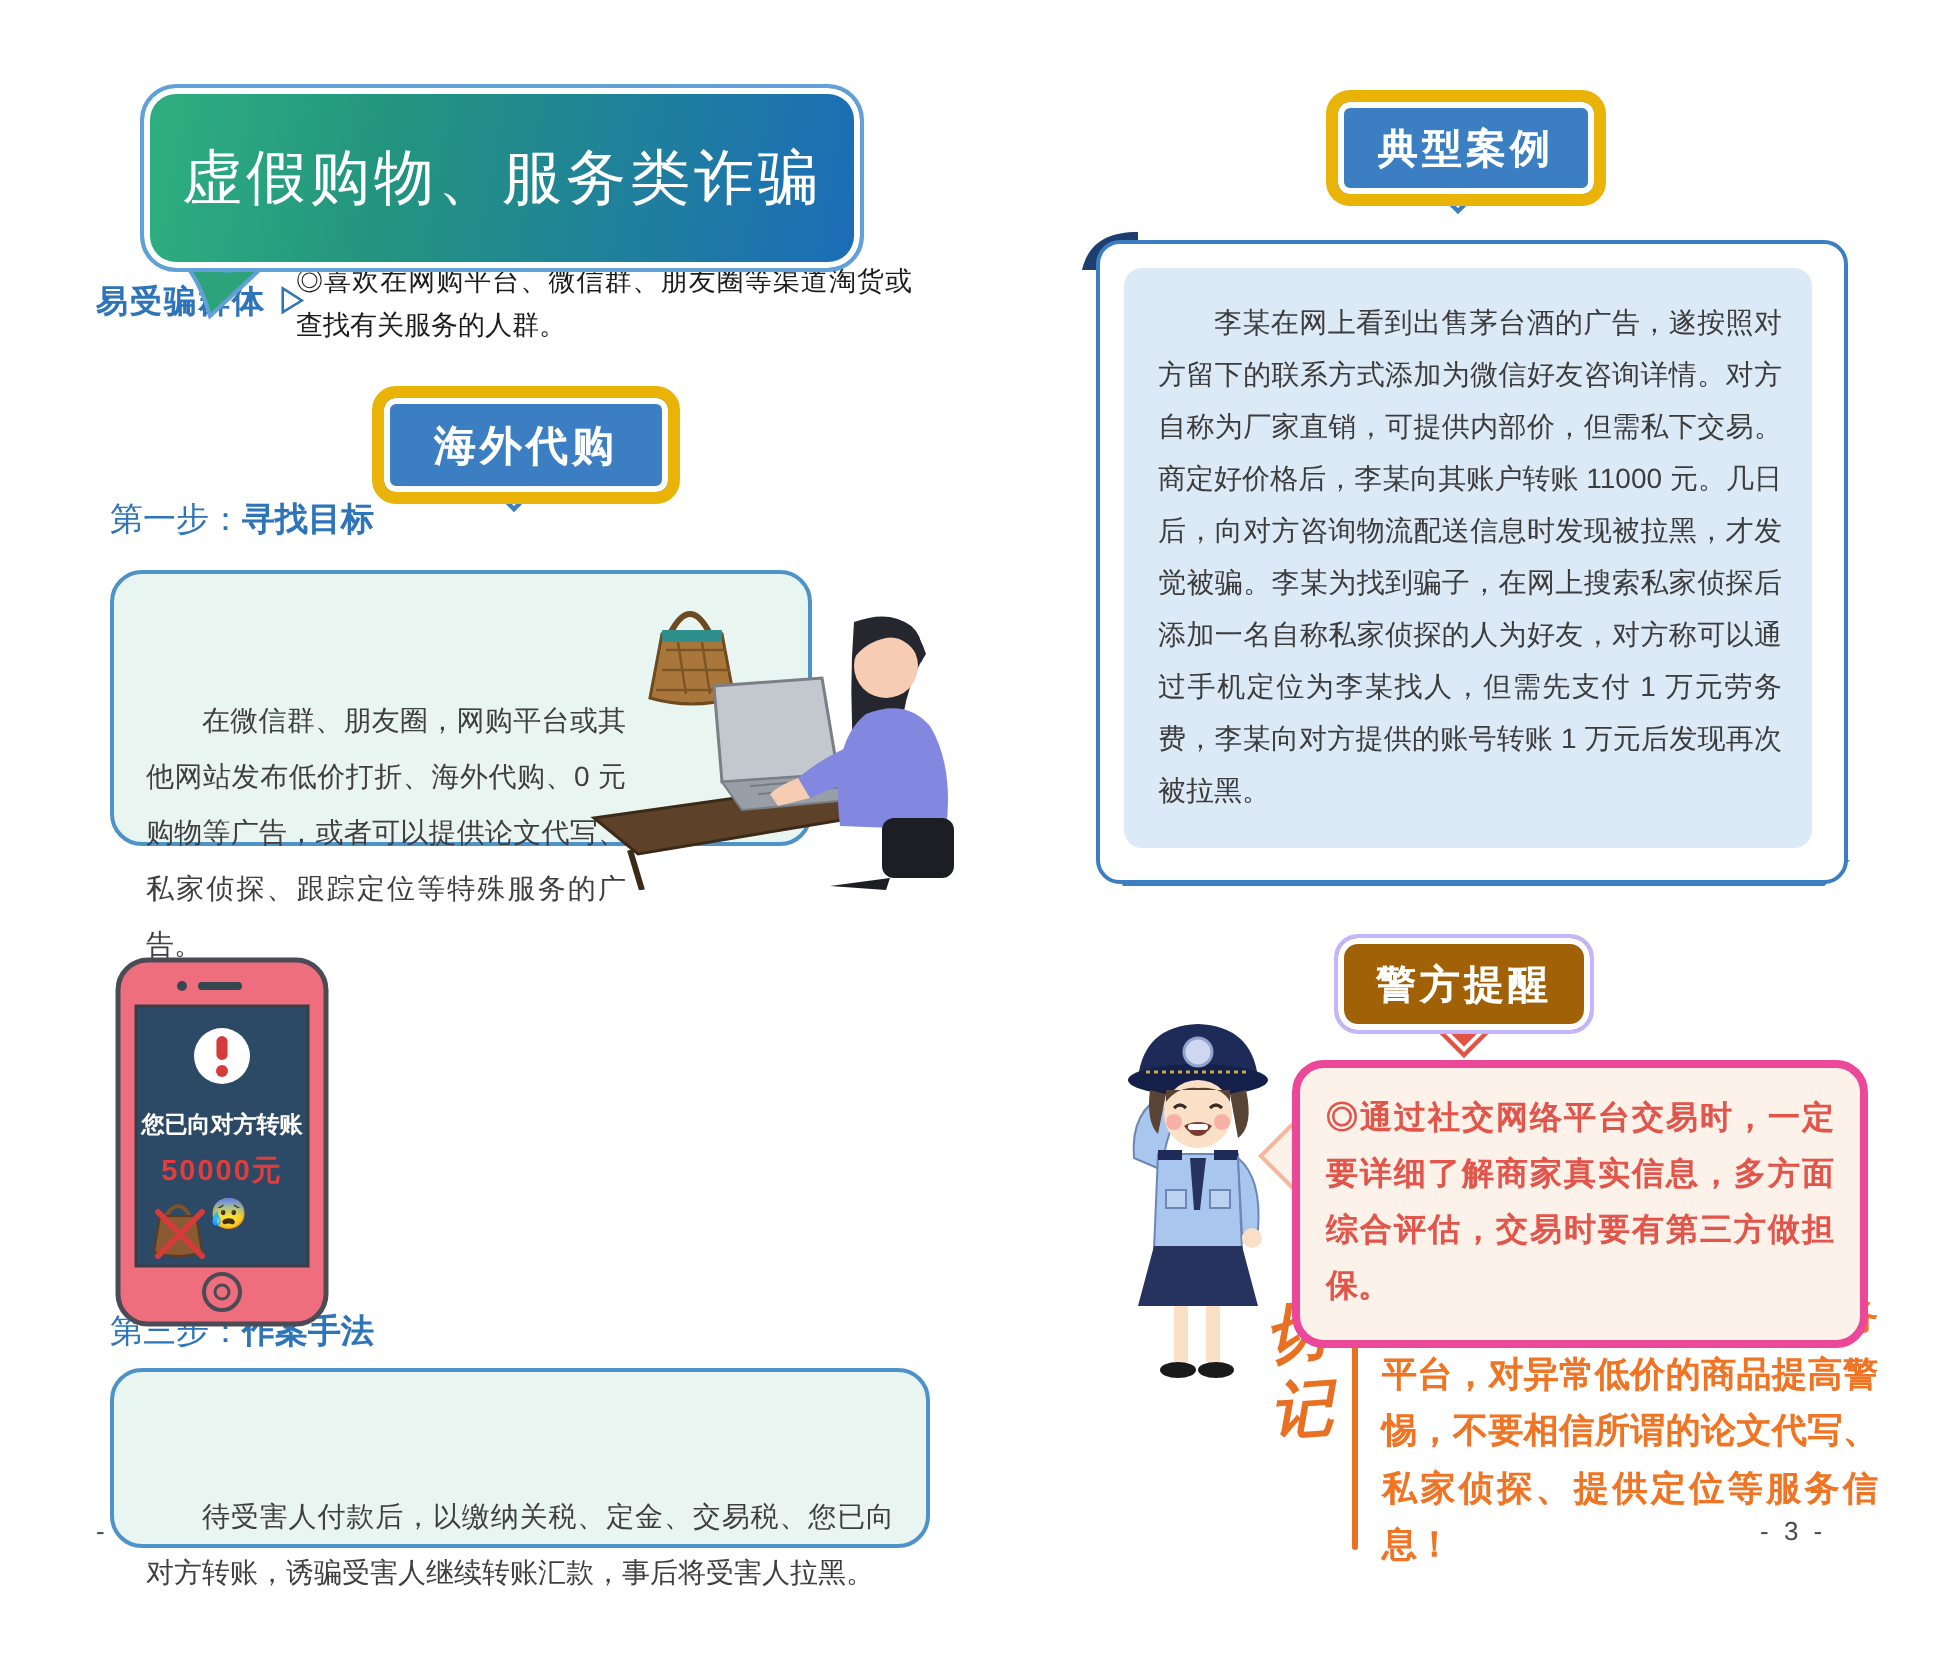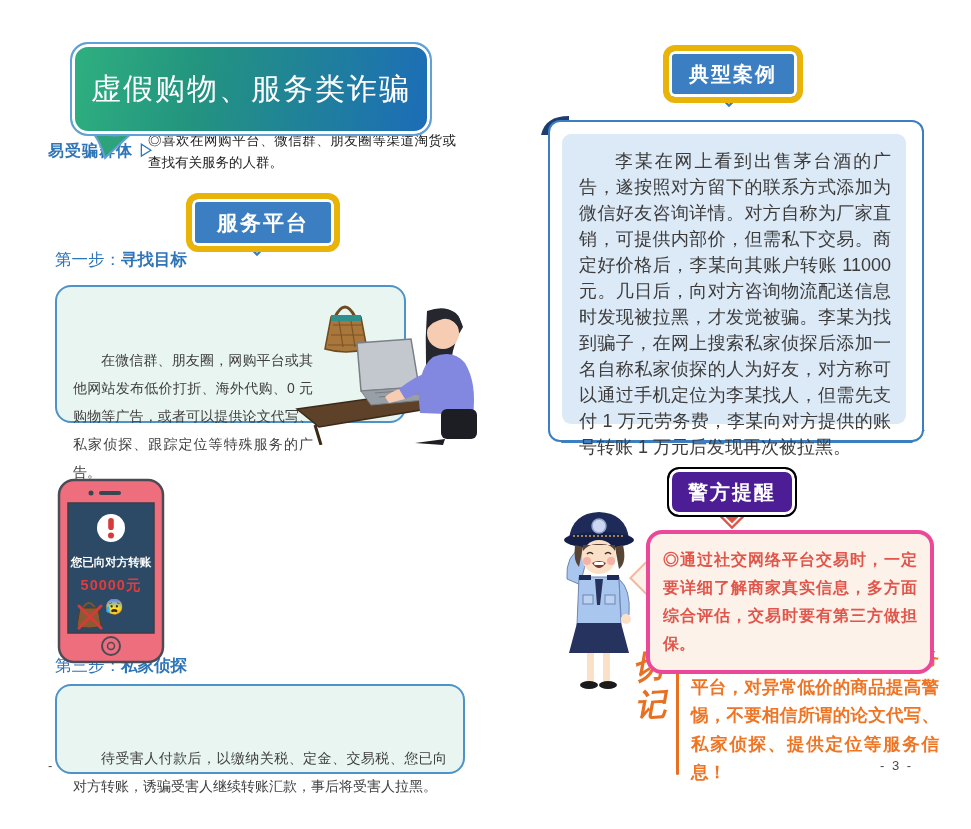--- a/index.html
+++ b/index.html
@@ -9,21 +9,21 @@
   }
   .abs { position:absolute; }
 
   
   .banner {
     position:absolute; z-index:2; display:flex; align-items:center; justify-content:center;
     border-radius:12px; color:#fff; font-family:"Liberation Serif", serif; font-weight:bold;
     letter-spacing:2px;
   }
   .banner.blue { background:#3b7ec2; border:6px solid #eab308; box-shadow: inset 0 0 0 3px #ffffff; }
-  .banner.red  { background:#4c1d95; border:2px solid #000000; box-shadow: inset 0 0 0 3px #ffffff; }
+  .banner.red  { background:#a16207; border:2px solid #c4b5fd; box-shadow: inset 0 0 0 3px #ffffff; }
   .tail-diamond {
     position:absolute; z-index:1; width:20px; height:20px; transform:rotate(45deg);
   }
   .tail-diamond.blue { background:#3b7ec2; border:2px solid #3b7ec2; box-shadow: inset 0 0 0 2px #fff; }
   .tail-diamond.red  { background:#e25347; border:2px solid #e25347; box-shadow: inset 0 0 0 2px #fff; }
 
   
   .title-bubble {
     position:absolute; left:70px; top:42px; width:358px; height:90px; z-index:2;
     background:linear-gradient(100deg,#2fb080 0%,#23947f 35%,#1c6cb8 100%);
@@ -52,21 +52,21 @@
   .page-num { position:absolute; font-size:13px; color:#4a4a4a; letter-spacing:2px; }
 
   
   .case-card { position:absolute; left:548px; top:120px; width:372px; height:318px; z-index:2;
                background:#ffffff; border:2px solid #3b7ec2; border-radius:12px; }
   .case-fold { position:absolute; left:540px; top:114px; z-index:1; }
   .case-bar  { position:absolute; left:557px; top:430px; width:368px; height:13px; background:#3b7ec2; z-index:1;
                clip-path:polygon(0 0, 100% 0, 96.5% 100%, 1.2% 100%); }
   .case-inner { position:absolute; left:12px; top:12px; width:344px; height:290px;
                 background:#dce9f6; border-radius:9px; }
-  .case-text { position:absolute; left:17px; top:14px; width:312px; font-size:18px; line-height:26px;
+  .case-text { position:absolute; left:17px; top:14px; width:312px; font-size:14px; line-height:26px;
                color:#3c3c3c; text-indent:2em; text-align:justify; }
 
   
   .tip-bubble { position:absolute; left:646px; top:530px; width:280px; z-index:2;
                 background:#fdf2ea; border:4px solid #ec4899; border-radius:16px; }
   .tip-text { padding:12px 13px; font-size:16px; font-weight:bold; color:#e1554a; line-height:28px; text-align:justify; }
   .tip-tail { position:absolute; left:634px; top:566px; width:20px; height:20px; transform:rotate(45deg);
               background:#fdf2ea; border:2px solid #f5b79c; z-index:1; }
 
   
@@ -86,21 +86,21 @@
   <svg class="abs" style="left:86px; top:127px; z-index:1;" width="52" height="34">
     <path d="M3,1 C16,9 32,11 48,4 L19,31 C15,17 9,7 3,1 Z" fill="#2ca37b" stroke="#62a0d8" stroke-width="2"></path>
   </svg>
 
   <div class="aud-label">
     <span>易受骗群体</span>
     <span>▷</span>
   </div>
   <div class="aud-text">◎喜欢在网购平台、微信群、朋友圈等渠道淘货或查找有关服务的人群。</div>
 
-  <div class="banner blue" style="left:186px; top:193px; width:142px; height:47px; font-size:21px;">服务平台</div>
+  <div class="banner blue" style="left:186px; top:193px; width:142px; height:47px; font-size:21px;">海外代购</div>
   <div class="tail-diamond blue" style="left:245px; top:227px;"></div>
 
   <div class="step-heading" style="top:249px;">
     <span class="lbl">第一步：</span><span class="ttl">寻找目标</span>
   </div>
 
   <div class="cyan-box" style="left:55px; top:285px; width:347px; height:134px;">
     <div class="btext" style="left:16px; top:11px; width:240px;">在微信群、朋友圈，网购平台或其他网站发布低价打折、海外代购、0 元购物等广告，或者可以提供论文代写、私家侦探、跟踪定位等特殊服务的广告。</div>
   </div>
 
@@ -154,21 +154,21 @@
     <g>
       <path d="M26,130 Q32,120 38,130" fill="none" stroke="#7c5526" stroke-width="2"></path>
       <path d="M23,130 L41,130 L44,148 Q32,152 20,148 Z" fill="#8a5a33" stroke="#5d3c1d" stroke-width="1"></path>
       <path d="M22,128 L44,150 M44,128 L22,150" stroke="#d63b3b" stroke-width="3" stroke-linecap="round"></path>
     </g>
     <circle cx="54" cy="168" r="9" fill="none" stroke="#4b4b55" stroke-width="2"></circle>
     <circle cx="54" cy="168" r="3.5" fill="none" stroke="#4b4b55" stroke-width="1.5"></circle>
   </svg>
 
   <div class="step-heading" style="top:655px;">
-    <span class="lbl">第三步：</span><span class="ttl">私家侦探</span>
+    <span class="lbl">第三步：</span><span class="ttl">作案手法</span>
   </div>
 
   <div class="cyan-box" style="left:55px; top:684px; width:406px; height:86px;">
     <div class="btext" style="left:16px; top:10px; width:374px;">待受害人付款后，以缴纳关税、定金、交易税、您已向对方转账，诱骗受害人继续转账汇款，事后将受害人拉黑。</div>
   </div>
 
   <div class="page-num" style="left:48px; top:758px;">- 14 -</div>
 
   <div class="banner blue" style="left:663px; top:45px; width:128px; height:46px; font-size:20px;">典型案例</div>
   <div class="tail-diamond blue" style="left:717px; top:78px;"></div>

